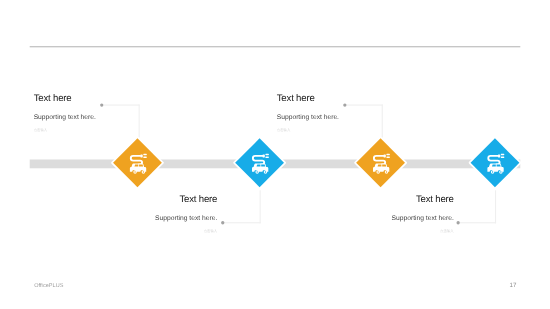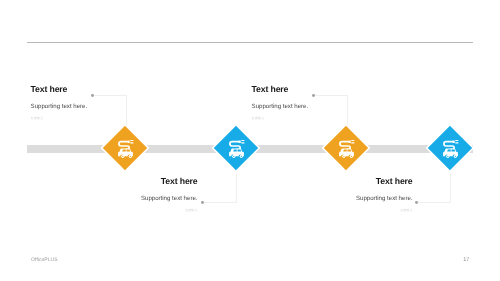--- a/index.html
+++ b/index.html
@@ -4,21 +4,21 @@
 <style>
   html,body{margin:0;padding:0;background:#ffffff;}
   body{width:500px;height:281px;font-family:"Liberation Sans",sans-serif;overflow:hidden;-webkit-font-smoothing:antialiased;-moz-osx-font-smoothing:grayscale;text-rendering:geometricPrecision;}
   .slide{position:relative;width:500px;height:281px;background:#fff;}
   .rule{position:absolute;left:27px;top:42px;width:446px;height:1px;background:#b8b8b8;}
   .bar{position:absolute;left:27.3px;top:144.7px;width:445.7px;height:8.4px;background:#dcdcdc;}
   .node{position:absolute;width:42px;height:42px;}
   .node .dmd{position:absolute;left:-2.98px;top:-2.98px;width:47.95px;height:47.95px;}
   .node svg.icon{position:absolute;left:12.6px;top:11.6px;width:18.2px;height:22.0px;}
   .block{position:absolute;}
-  .title{font-size:8.7px;font-weight:bold;color:#181818;letter-spacing:-0.15px;white-space:nowrap;line-height:11px;}
+  .title{font-size:8.7px;font-weight:normal;color:#181818;letter-spacing:-0.15px;white-space:nowrap;line-height:11px;}
   .sub{font-size:6.1px;color:#484848;white-space:nowrap;line-height:8px;margin-top:7.5px;}
   .tiny{font-size:3.1px;color:#d2d2d2;white-space:nowrap;line-height:5px;margin-top:5.5px;}
   .block.r{text-align:right;}
   .cl{position:absolute;background:#efefef;}
   .dot{position:absolute;width:2.9px;height:2.9px;border-radius:50%;background:#a3a3a3;}
   .foot{position:absolute;font-size:5.0px;color:#9e9e9e;letter-spacing:0.05px;}
   .pg{position:absolute;font-size:5.6px;color:#8e8e8e;}
 </style>
 </head>
 <body>

